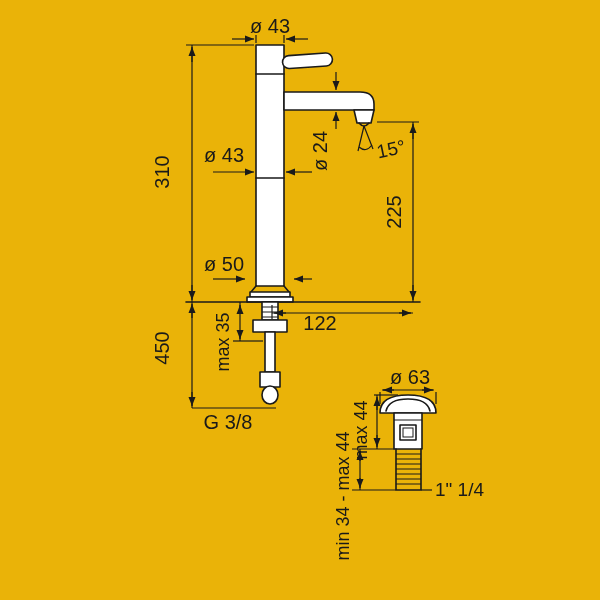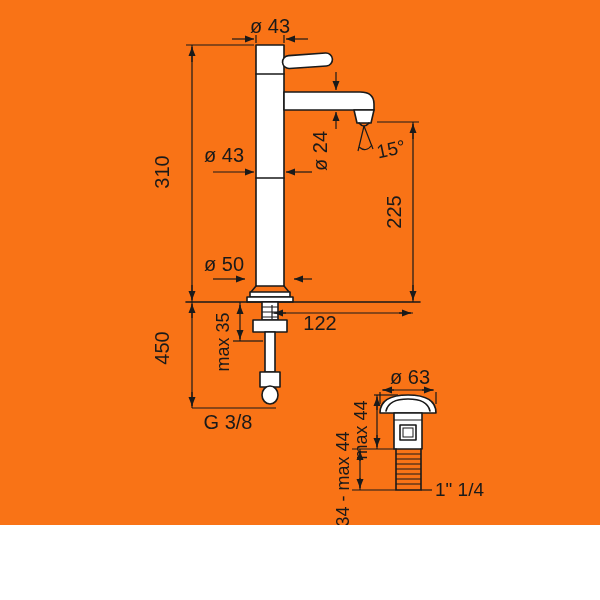--- a/index.html
+++ b/index.html
@@ -1,16 +1,16 @@
 <!DOCTYPE html>
 <html><head>
 <meta charset="utf-8">
 <style>
   html,body{margin:0;padding:0;background:#fff;}
-  .canvas{position:relative;width:600px;height:525px;background:#f97316;overflow:hidden;}
+  .canvas{position:relative;width:600px;height:600px;background:#eab308;overflow:hidden;}
   svg{display:block;}
   .o{stroke:#1a1a1a;stroke-width:1.6;fill:none;stroke-linejoin:round;stroke-linecap:round;}
   .of{stroke:#1a1a1a;stroke-width:1.6;fill:#ffffff;stroke-linejoin:round;}
   .thin{stroke:#1a1a1a;stroke-width:1;fill:none;}
   .d{stroke:#1a1a1a;stroke-width:1.2;fill:none;}
   text{fill:#1a1a1a;font-family:"Liberation Sans",sans-serif;font-size:20px;}
   text.sm{font-size:18px;}
   text.md{font-size:19px;}
 </style>
 </head>

